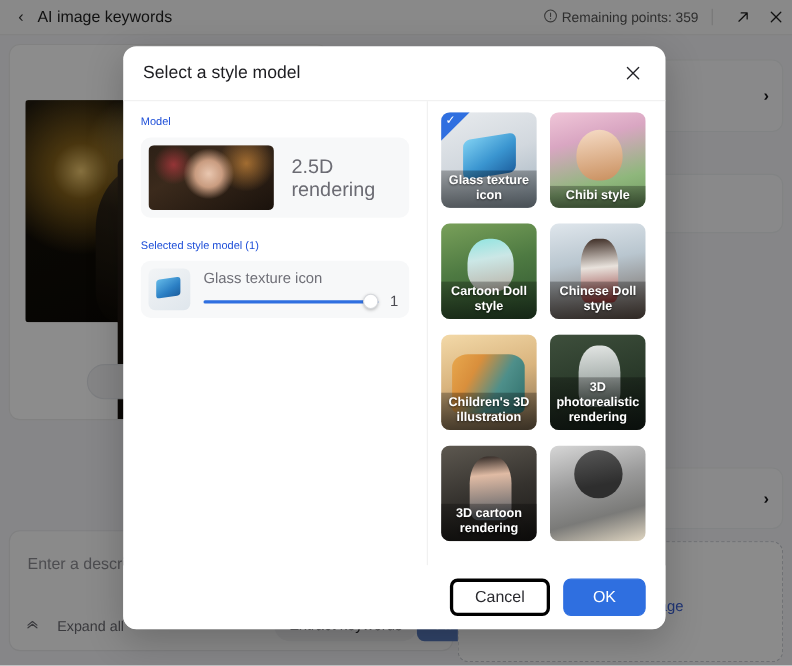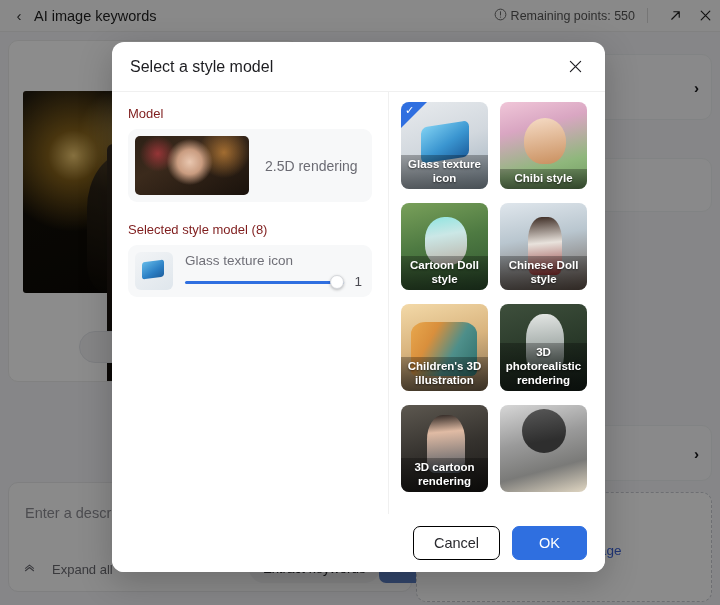--- a/index.html
+++ b/index.html
@@ -188,37 +188,37 @@
     flex: 1 1 auto; display: flex; min-height: 0;
   }
 
   
   .m-left {
     width: 277px; flex: 0 0 277px;
     border-right: 1px solid #f0f0f0;
     padding: 14px 16px 0 16px;
   }
   .sec-label {
-    font-size: 13px; color: #7f1d1d; margin-bottom: 8px;
+    font-size: 10px; color: #1d4ed8; margin-bottom: 8px;
   }
   .model-card {
     background: #f7f8f9; border-radius: 9px;
     height: 73px; display: flex; align-items: center;
     padding: 7px;
   }
   .model-thumb {
     width: 114px; height: 59px; border-radius: 5px; flex: 0 0 114px;
     background:
       radial-gradient(circle at 48% 44%, #e9c7b0 0%, #c99c80 18%, rgba(0,0,0,0) 34%),
       radial-gradient(circle at 20% 30%, rgba(200,60,70,.65) 0%, rgba(0,0,0,0) 18%),
       radial-gradient(circle at 78% 28%, rgba(210,140,60,.7) 0%, rgba(0,0,0,0) 26%),
       linear-gradient(150deg, #2c2016 0%, #3b2a1c 35%, #1a120c 100%);
   }
   .model-name {
-    margin-left: 16px; font-size: 14px; color: #6b6b73;
+    margin-left: 16px; font-size: 18px; color: #6b6b73;
   }
   .sec-label2 { margin-top: 20px; }
   .sel-card {
     background: #f7f8f9; border-radius: 9px;
     height: 52px; display: flex; align-items: center;
     padding: 7px 10px 7px 7px;
   }
   .sel-thumb {
     width: 38px; height: 38px; border-radius: 6px; flex: 0 0 38px;
     background: linear-gradient(145deg, #f2f4f6 0%, #dfe6ec 100%);
@@ -339,41 +339,41 @@
     height: 58px; flex: 0 0 58px;
     display: flex; align-items: center; justify-content: flex-end;
     gap: 12px; padding: 0 18px;
     background: #fff;
   }
   .btn {
     height: 34px; border-radius: 7px;
     display: flex; align-items: center; justify-content: center;
     font-size: 14.5px; padding: 0 20px;
   }
-  .btn-cancel { background: #fff; border: 1px solid #000000; color: #2a2a2f; }
+  .btn-cancel { background: #fff; border: 3px solid #000000; color: #2a2a2f; }
   .btn-ok { background: #2f6fe0; color: #fff; border: 1px solid #2f6fe0; padding: 0 26px; }
 </style>
 </head>
 <body>
 
 <div id="app-bg">
 
   <div class="titlebar">
     <div class="tb-back">‹</div>
     <div class="tb-title">AI image keywords</div>
     <div class="tb-right">
       <div class="tb-points">
         <span>
           <svg width="13" height="13" viewBox="0 0 16 16" fill="none">
             <circle cx="8" cy="8" r="6.6" stroke="#666" stroke-width="1.2"></circle>
             <path d="M8 4.6v4.1" stroke="#666" stroke-width="1.2" stroke-linecap="round"></path>
             <circle cx="8" cy="11.1" r="0.75" fill="#666"></circle>
           </svg>
         </span>
-        <span>Remaining points: 550</span>
+        <span>Remaining points: 359</span>
       </div>
       <div class="tb-sep"></div>
       <div class="tb-icon">
         <svg width="15" height="15" viewBox="0 0 16 16" fill="none">
           <path d="M4 12L12 4M12 4H6.2M12 4v5.8" stroke="#222" stroke-width="1.25" stroke-linecap="round" stroke-linejoin="round"></path>
         </svg>
       </div>
       <div class="tb-icon">
         <svg width="15" height="15" viewBox="0 0 16 16" fill="none">
           <path d="M3.4 3.4l9.2 9.2M12.6 3.4l-9.2 9.2" stroke="#222" stroke-width="1.25" stroke-linecap="round"></path>
@@ -458,21 +458,21 @@
 
   <div class="m-body">
 
     <div class="m-left">
       <div class="sec-label">Model</div>
       <div class="model-card">
         <div class="model-thumb"></div>
         <div class="model-name">2.5D rendering</div>
       </div>
 
-      <div class="sec-label sec-label2">Selected style model (8)</div>
+      <div class="sec-label sec-label2">Selected style model (1)</div>
       <div class="sel-card">
         <div class="sel-thumb"></div>
         <div class="sel-right">
           <div class="sel-name">Glass texture icon</div>
           <div class="sel-slider-row">
             <div class="slider">
               <div class="slider-track" style="right: 0%;"></div>
               <div class="slider-knob"></div>
             </div>
             <div class="slider-val">1</div>

